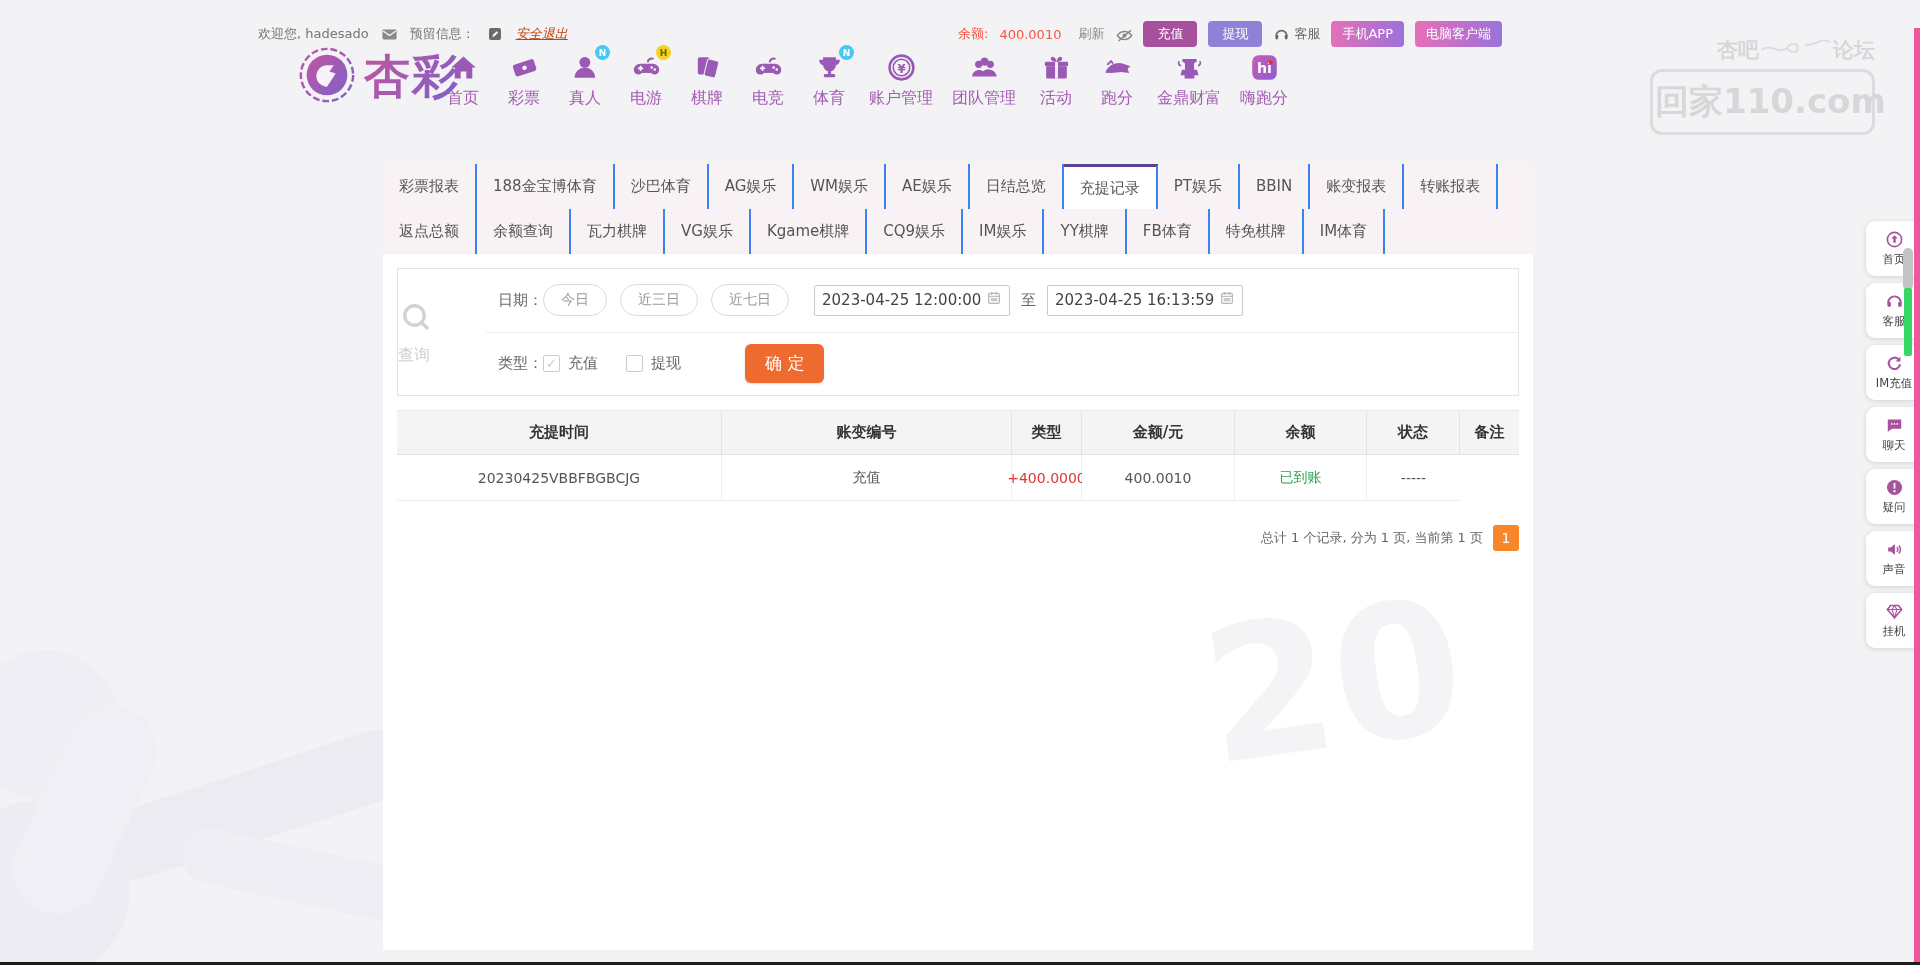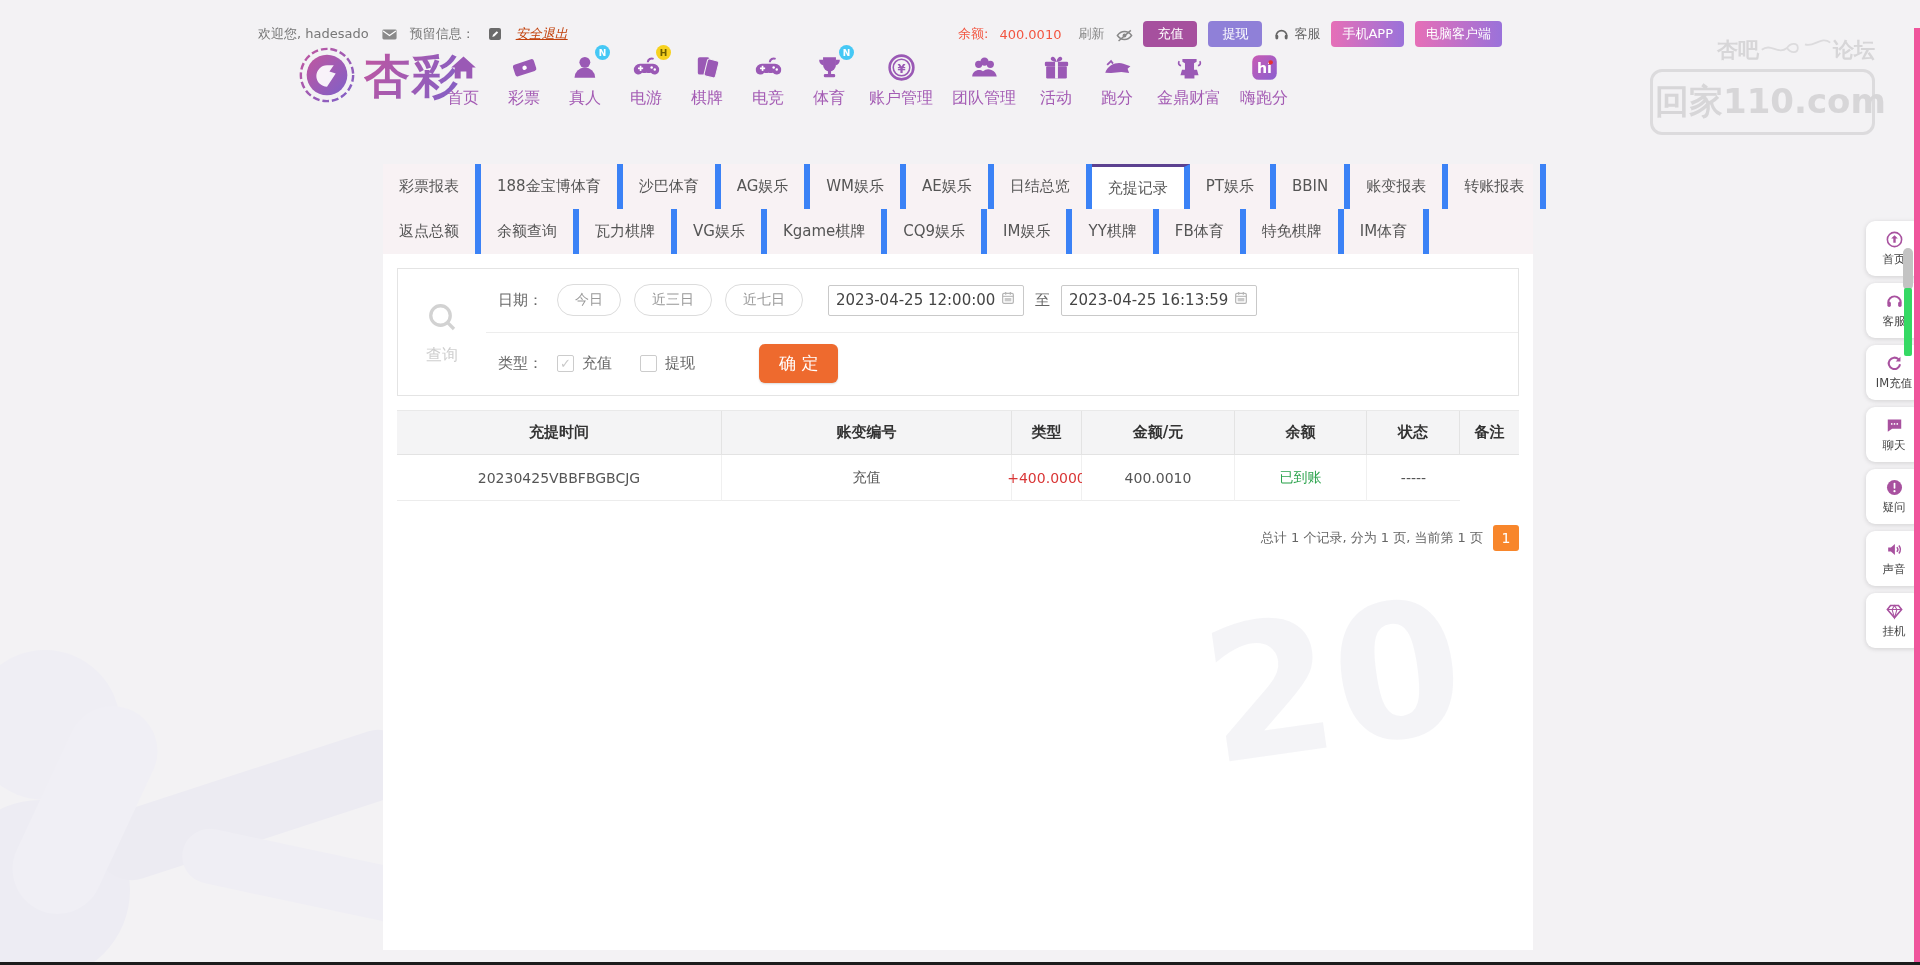--- a/index.html
+++ b/index.html
@@ -43,31 +43,31 @@
   .badge-h { background:#f7d21e; color:#6f6000; }
 
   
   .watermark { position:absolute; left:1650px; top:36px; width:225px; z-index:4; color:#d7d6d8; text-align:center; user-select:none; }
   .wm-top { display:flex; align-items:center; justify-content:flex-end; font-size:21px; font-weight:bold; }
   .wm-box { margin-top:5px; border:3px solid #dcdbdd; border-radius:12px; font-size:34px; font-weight:bold; padding:7px 2px; color:#d7d6d8; white-space:nowrap; }
 
   
   .panel { position:absolute; left:383px; top:164px; width:1150px; height:786px; background:#fff; z-index:1; }
   .tabs-row { display:flex; background:#f8f2f4; height:45px; }
-  .tab { padding:0 16px; line-height:45px; font-size:15px; color:#555; border-right:6px solid #3b82f6; white-space:nowrap; cursor:pointer; }
+  .tab { padding:0 16px; line-height:45px; font-size:15px; color:#555; border-right:2px solid #3b82f6; white-space:nowrap; cursor:pointer; }
   .tab.active { background:#fff; border-top:3px solid #5c4190; line-height:42px; }
   .tabs-filler { flex:1; }
 
   
   .filter { margin:14px; border:1px solid #e4e4e4; display:flex; height:128px; }
-  .query-zone { width:88px; display:flex; flex-direction:column; align-items:center; justify-content:center; gap:6px; color:#cfcfcf; font-size:16px; }
+  .query-zone { width:88px; display:flex; flex-direction:column; justify-content:center; gap:6px; color:#cfcfcf; font-size:16px; }
   .filter-rows { flex:1; display:flex; flex-direction:column; }
   .frow { flex:1; display:flex; align-items:center; padding-left:12px; }
   .frow + .frow { border-top:1px solid #ededed; }
-  .flabel { color:#666; font-size:15px; margin-right:14px; }
+  .flabel { color:#666; font-size:15px; }
   .pill { border:1px solid #dcdcdc; border-radius:16px; padding:6px 17px; color:#999; font-size:14px; background:#fff; margin-right:13px; cursor:pointer; font-family:inherit; }
   .dinput { width:196px; height:31px; border:1px solid #c9c9c9; border-radius:2px; display:flex; align-items:center; justify-content:space-between; padding:0 7px; font-size:15px; color:#444; background:#fff; cursor:pointer; margin-left:12px; }
   .zhi { color:#666; margin:0 11px; font-size:15px; }
   .checkgroup { display:flex; align-items:center; margin-right:28px; cursor:pointer; }
   .cbox { width:17px; height:17px; border:1px solid #ccc; border-radius:2px; background:#fff; display:flex; align-items:center; justify-content:center; color:#c9c9c9; font-size:13px; }
   .clabel { margin-left:8px; color:#666; font-size:15px; }
   .confirm-btn { margin-left:36px; background:#ee6a2e; color:#fff; font-size:17px; border:none; border-radius:6px; padding:8px 20px; cursor:pointer; font-family:inherit; box-shadow:0 1px 2px rgba(0,0,0,.15); }
 
   
   .rtable { margin:12px 14px 0; border-top:1px solid #e9e9e9; }

